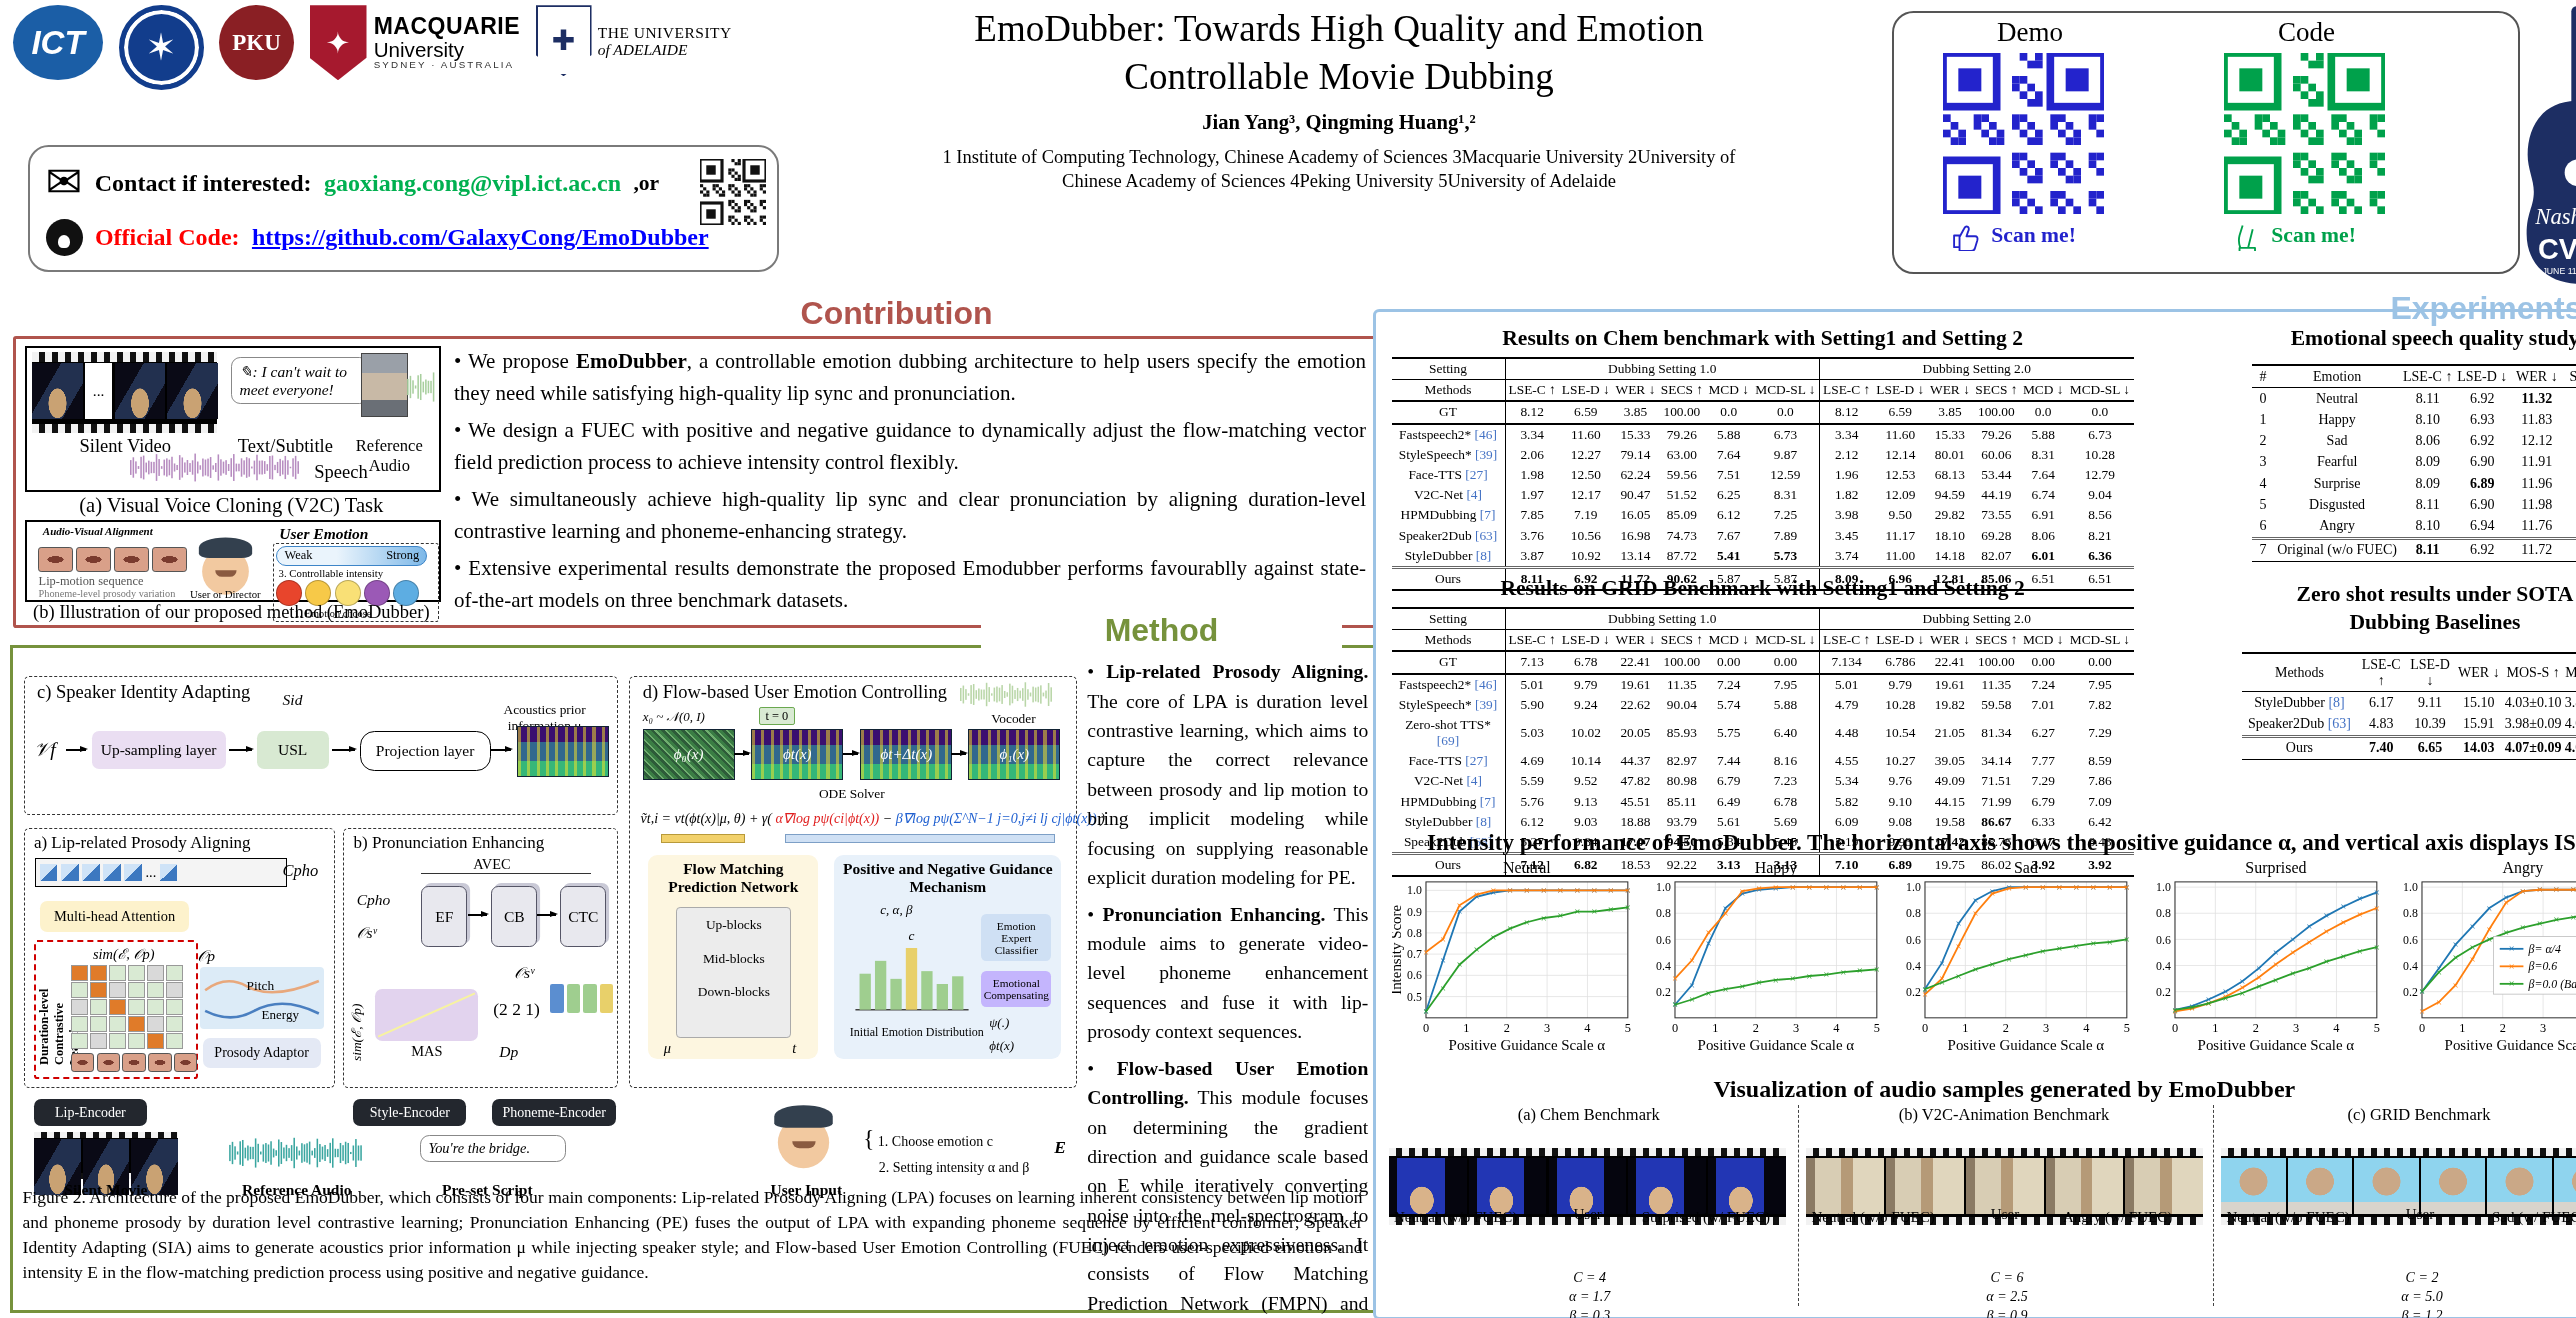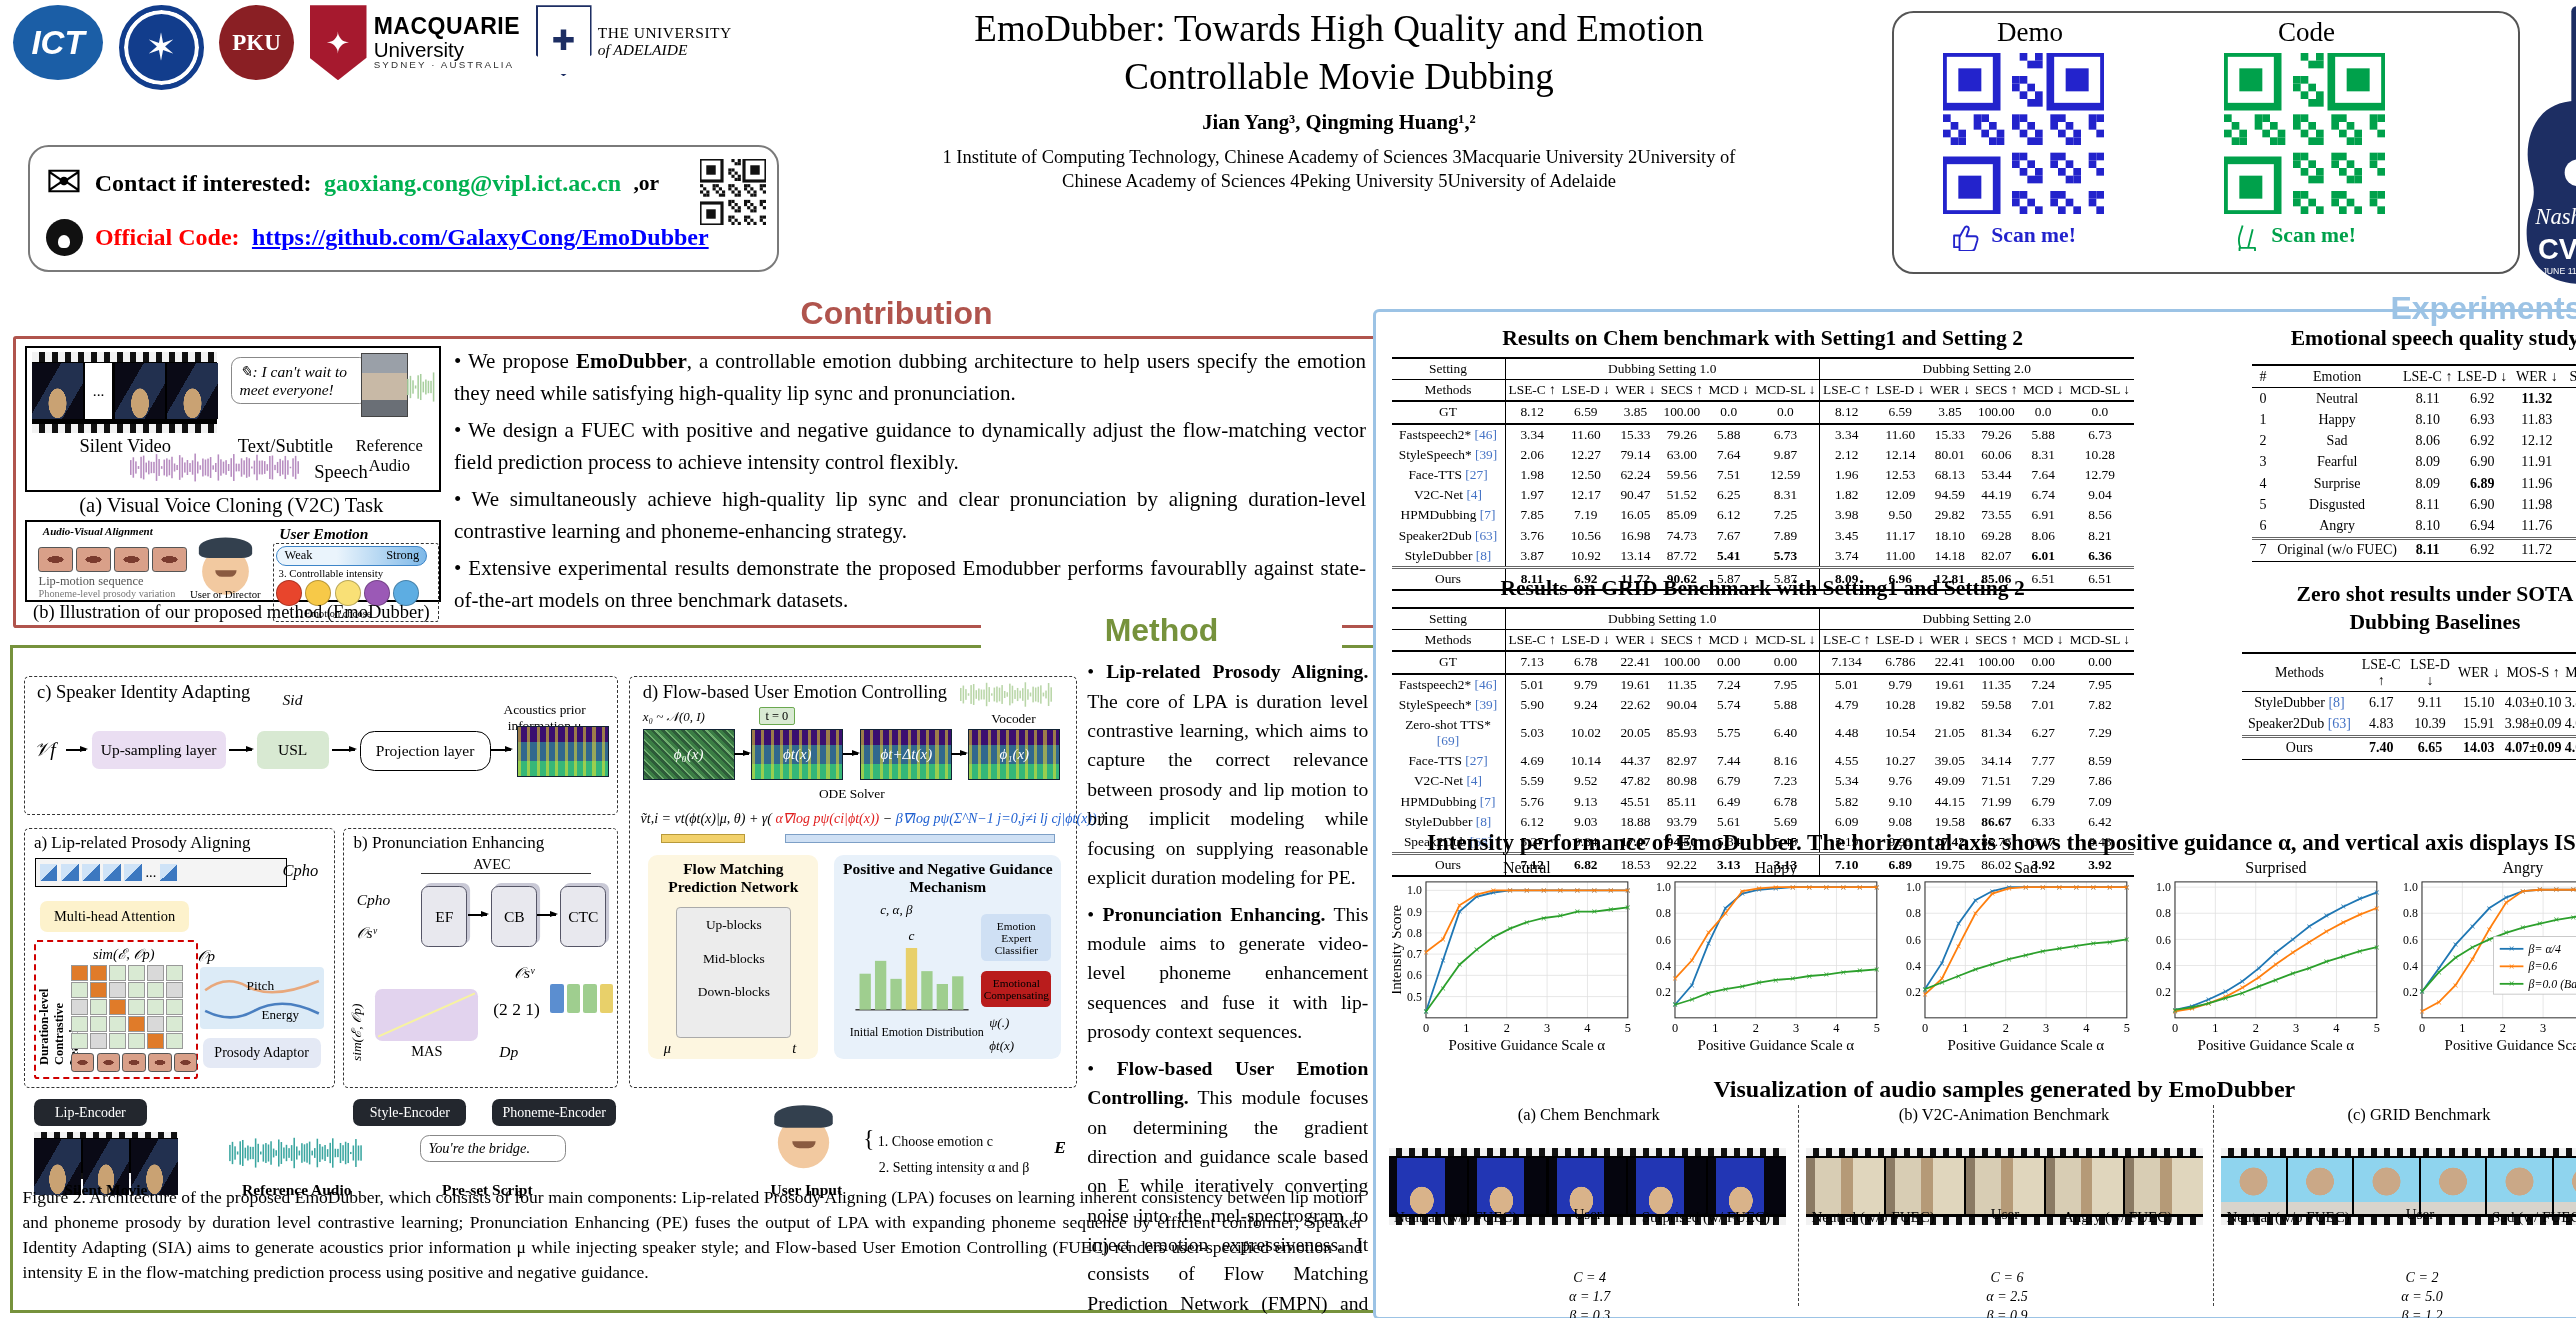--- a/index.html
+++ b/index.html
@@ -833,21 +833,21 @@
           <rect x="18" y="120" width="22" height="70" fill="#9fce8f"></rect>
           <rect x="48" y="95" width="22" height="95" fill="#9fce8f"></rect>
           <rect x="78" y="130" width="22" height="60" fill="#9fce8f"></rect>
           <rect x="108" y="70" width="22" height="120" fill="#e8d06a"></rect>
           <rect x="138" y="115" width="22" height="75" fill="#9fce8f"></rect>
           <rect x="168" y="140" width="22" height="50" fill="#9fce8f"></rect>
           <rect x="198" y="125" width="22" height="65" fill="#9fce8f"></rect>
           <text x="119" y="55" text-anchor="middle" font-size="26" font-style="italic">c</text>
         </svg>
         <div class="abs" style="left:147px;top:59px;width:70px;height:47px;background:#cfe0f4;border-radius:5.2px;display:flex;align-items:center;justify-content:center;text-align:center;font-size:11.3px;">Emotion Expert Classifier</div>
-        <div class="abs" style="left:147px;top:116px;width:70px;height:36px;background:#b91c1c;border-radius:5.2px;display:flex;align-items:center;justify-content:center;text-align:center;font-size:11.3px;">Emotional Compensating</div>
+        <div class="abs" style="left:147px;top:116px;width:70px;height:36px;background:#c4b5fd;border-radius:5.2px;display:flex;align-items:center;justify-content:center;text-align:center;font-size:11.3px;">Emotional Compensating</div>
         <div class="mlabel i" style="left:155px;top:160px;font-size:13px;">ψ(.)</div>
         <div class="mlabel" style="left:15.5px;top:170px;font-size:12px;">Initial Emotion Distribution</div>
         <div class="mlabel i" style="left:46px;top:47px;font-size:13px;">c, α, β</div>
         <div class="mlabel i" style="left:155px;top:183px;font-size:13px;">ϕt(x)</div>
       </div>
     </div>
 
     <div class="film" style="left:20.6px;top:484px;width:144px;">
       <div class="sprk" style="height:6.2px;"></div>
       <div class="frames" style="height:33px;padding:1px 0;gap:2.1px;">

